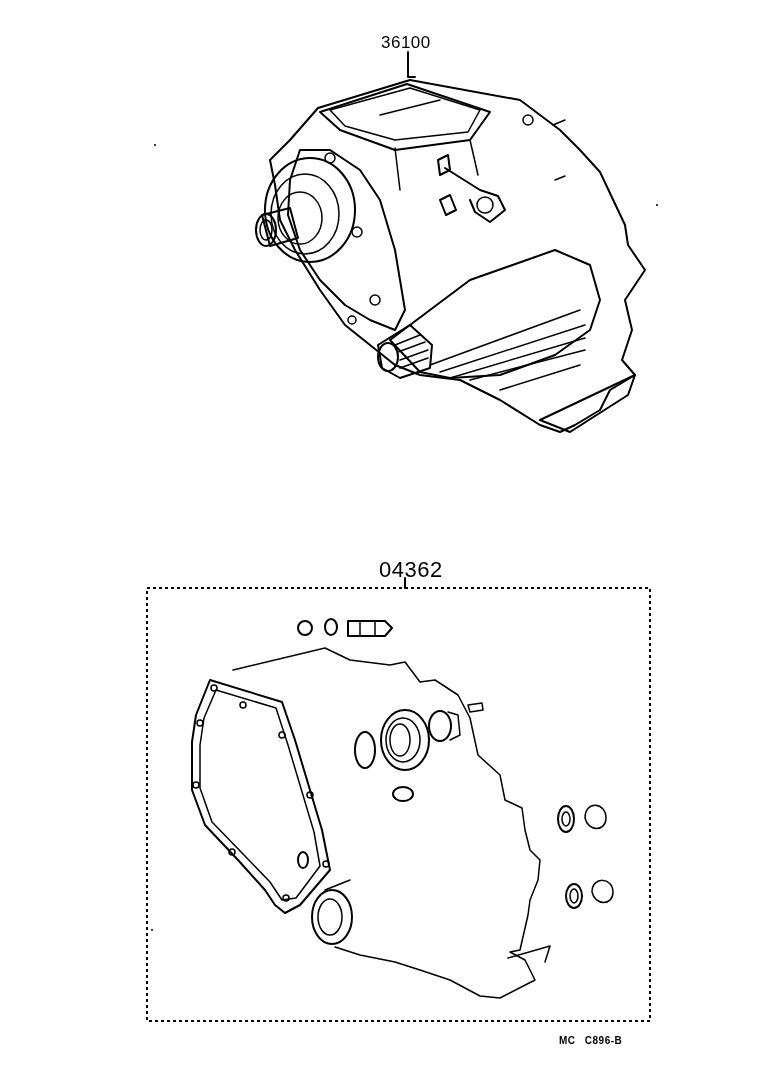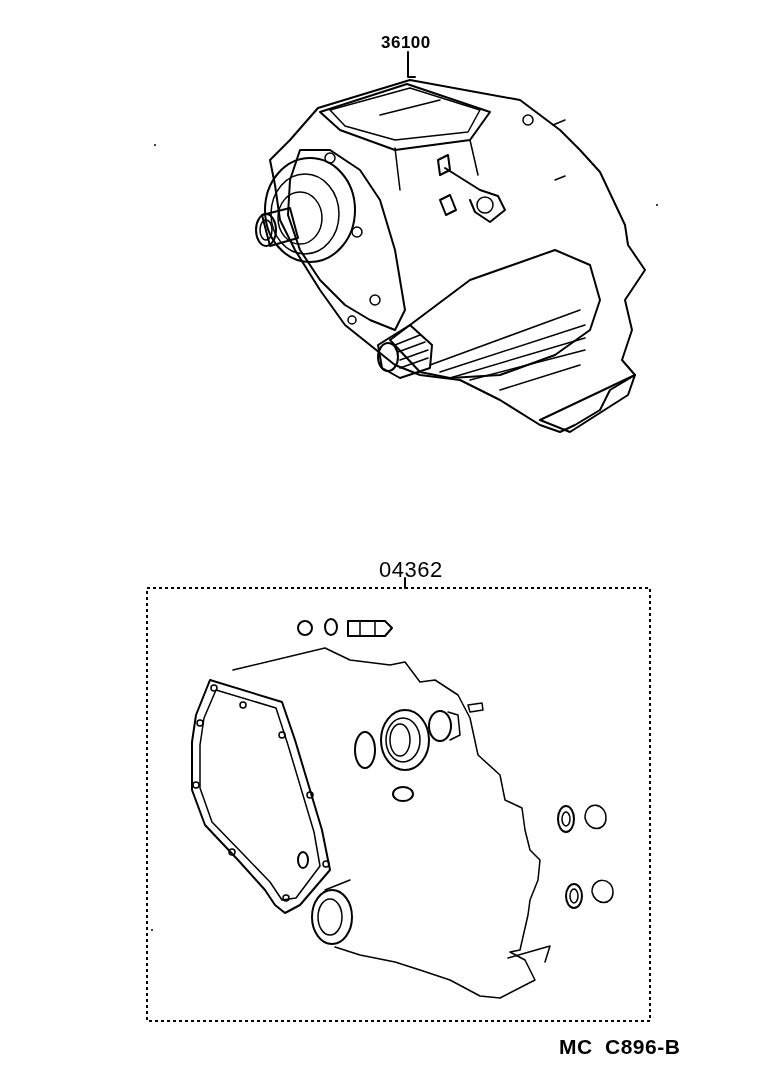--- a/index.html
+++ b/index.html
@@ -1,20 +1,20 @@
 <!DOCTYPE html>
 <html><head>
 <meta charset="utf-8">
 <style>
   html, body { margin: 0; padding: 0; background: #ffffff; }
   body { width: 776px; height: 1078px; position: relative; overflow: hidden; font-family: "Liberation Sans", sans-serif; color: #000; }
   .label { position: absolute; font-family: "Liberation Sans", sans-serif; font-size: 17px; letter-spacing: 0.5px; color: #000; }
-  #lbl-36100 { left: 381px; top: 33px; font-weight: bold; }
+  #lbl-36100 { left: 381px; top: 33px; }
   #lbl-04362 { left: 379px; top: 557px; font-size: 22px; }
-  #lbl-code { left: 559px; top: 1035px; font-size: 21px; font-weight: bold; word-spacing: 6px; }
+  #lbl-code { left: 559px; top: 1035px; font-size: 10px; font-weight: bold; word-spacing: 6px; }
   svg.art { position: absolute; left: 0; top: 0; }
   .ln { fill: none; stroke: #000; stroke-width: 2; stroke-linejoin: round; stroke-linecap: round; }
   .thin { fill: none; stroke: #000; stroke-width: 1.5; stroke-linejoin: round; stroke-linecap: round; }
   .dash { fill: none; stroke: #000; stroke-width: 2; stroke-dasharray: 3 3; }
 </style>
 </head>
 <body>
 
 <div class="label" id="lbl-36100">36100</div>
 <div class="label" id="lbl-04362">04362</div>

